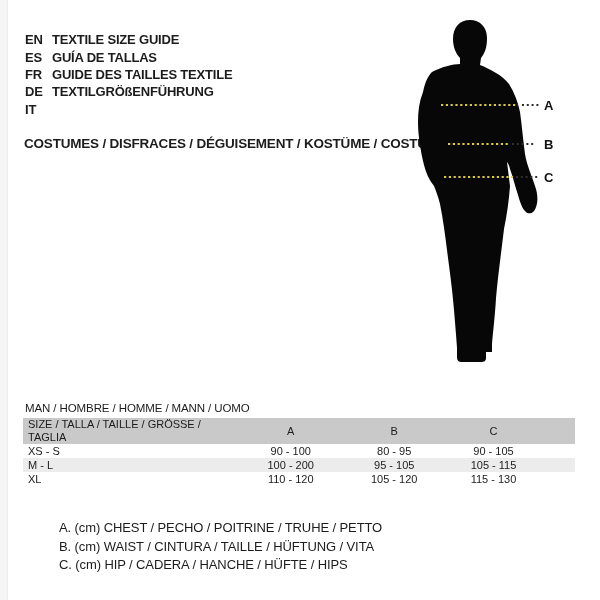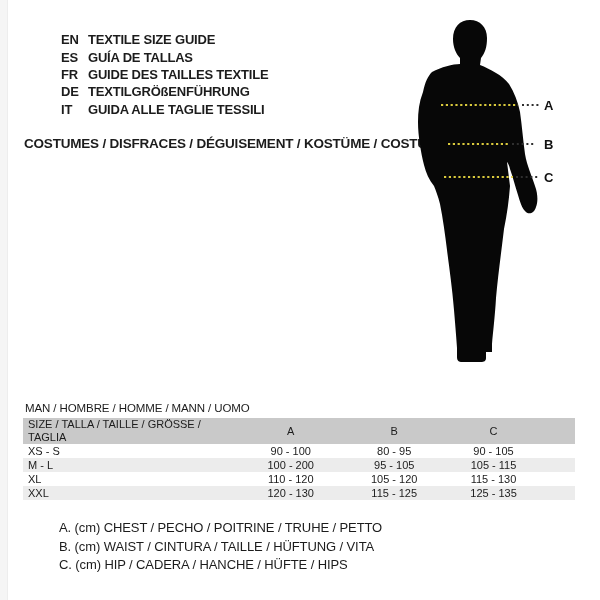--- a/index.html
+++ b/index.html
@@ -3,21 +3,21 @@
 <meta charset="utf-8">
 <style>
   html,body{margin:0;padding:0;background:#fff;}
   .sheet{
     position:relative;width:600px;height:600px;background:#ffffff;
     font-family:"Liberation Sans",sans-serif;color:#1c1c1c;overflow:hidden;
   }
   .left-strip{position:absolute;left:0;top:0;width:7px;height:600px;background:#f5f5f5;border-right:1px solid #ededed;}
   
   .lang-list{position:absolute;left:25px;top:31px;}
-  .lang-row{display:flex;height:17.4px;align-items:center;font-size:13px;font-weight:bold;letter-spacing:-0.2px;white-space:nowrap;margin-left:36px;}
+  .lang-row{display:flex;height:17.4px;align-items:center;font-size:13px;font-weight:bold;letter-spacing:-0.2px;white-space:nowrap;}
   .lang-code{width:27px;flex:0 0 27px;}
   
   .category-title{position:absolute;left:24px;top:136px;font-size:13.5px;font-weight:bold;letter-spacing:-0.2px;white-space:nowrap;}
   
   .figure{position:absolute;left:410px;top:14px;width:185px;height:360px;}
   .figure svg{display:block;}
   
   .table-title{position:absolute;left:25px;top:396px;font-size:11.5px;letter-spacing:-0.1px;white-space:nowrap;margin-top:6px;}
   table.sizes{position:absolute;left:23px;top:418px;width:552px;border-collapse:collapse;font-size:11px;table-layout:fixed;}
   table.sizes th{background:#c9c9c9;font-weight:normal;height:13px;line-height:13px;padding:0;}
@@ -49,21 +49,20 @@
     <div class="lang-row">
       <span class="lang-code">FR</span>
       <span class="lang-label">GUIDE DES TAILLES TEXTILE</span>
     </div>
     <div class="lang-row">
       <span class="lang-code">DE</span>
       <span class="lang-label">TEXTILGRÖßENFÜHRUNG</span>
     </div>
     <div class="lang-row">
       <span class="lang-code">IT</span>
-      <span class="lang-label">GUIDA ALLE TAGLIE TESSILI</span>
     </div>
   </div>
 
   <div class="category-title">COSTUMES / DISFRACES / DÉGUISEMENT / KOSTÜME / COSTUMI</div>
 
   <div class="figure">
     <svg width="185" height="360" viewBox="0 0 185 360" xmlns="http://www.w3.org/2000/svg">
 
       <path fill="#070707" d="
         M60,6 C70,6 77,13 77,24 C77,33 75,39 71,44 L70,51
@@ -125,26 +124,20 @@
         <td class="col-num">100 - 200</td>
         <td class="col-num">95 - 105</td>
         <td class="col-c">105 - 115</td>
       </tr>
       <tr>
         <td class="col-size">XL</td>
         <td class="col-num">110 - 120</td>
         <td class="col-num">105 - 120</td>
         <td class="col-c">115 - 130</td>
       </tr>
-      <tr class="alt">
-        <td class="col-size">XXL</td>
-        <td class="col-num">120 - 130</td>
-        <td class="col-num">115 - 125</td>
-        <td class="col-c">125 - 135</td>
-      </tr>
     </tbody>
   </table>
 
   <div class="footnotes">
     <div class="footnote">A. (cm) CHEST / PECHO / POITRINE / TRUHE / PETTO</div>
     <div class="footnote">B. (cm) WAIST / CINTURA / TAILLE / HÜFTUNG / VITA</div>
     <div class="footnote">C. (cm) HIP / CADERA / HANCHE / HÜFTE / HIPS</div>
   </div>
 
 </div>

